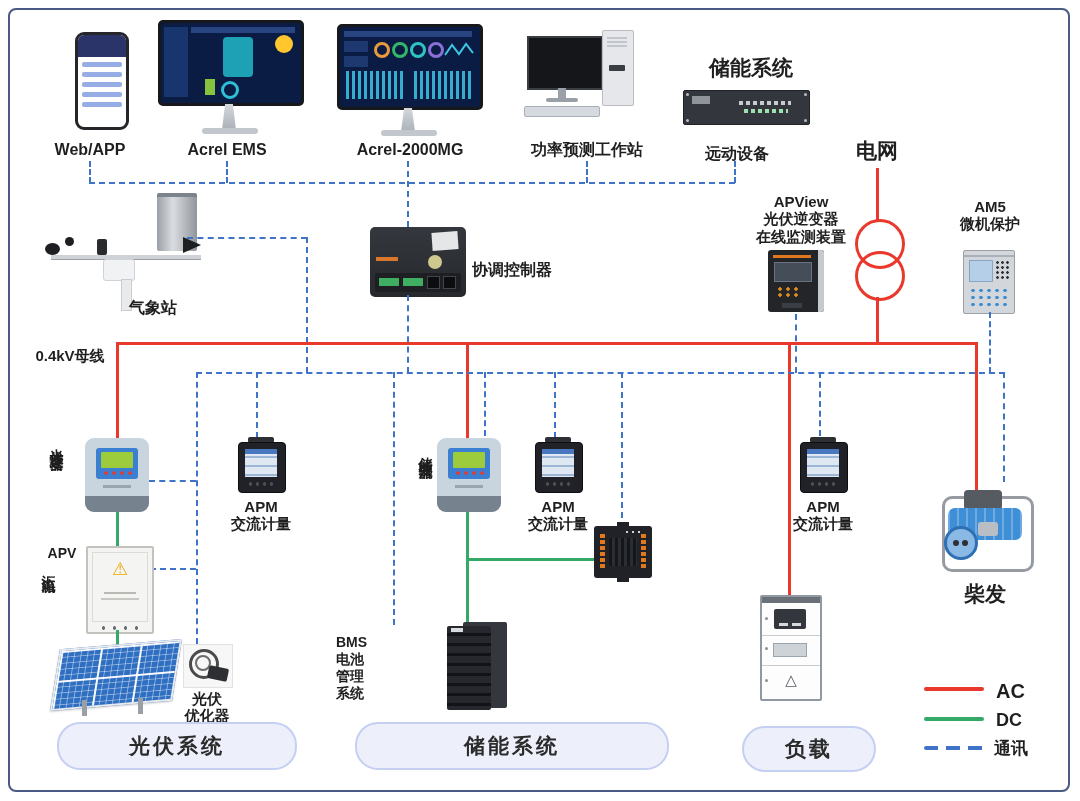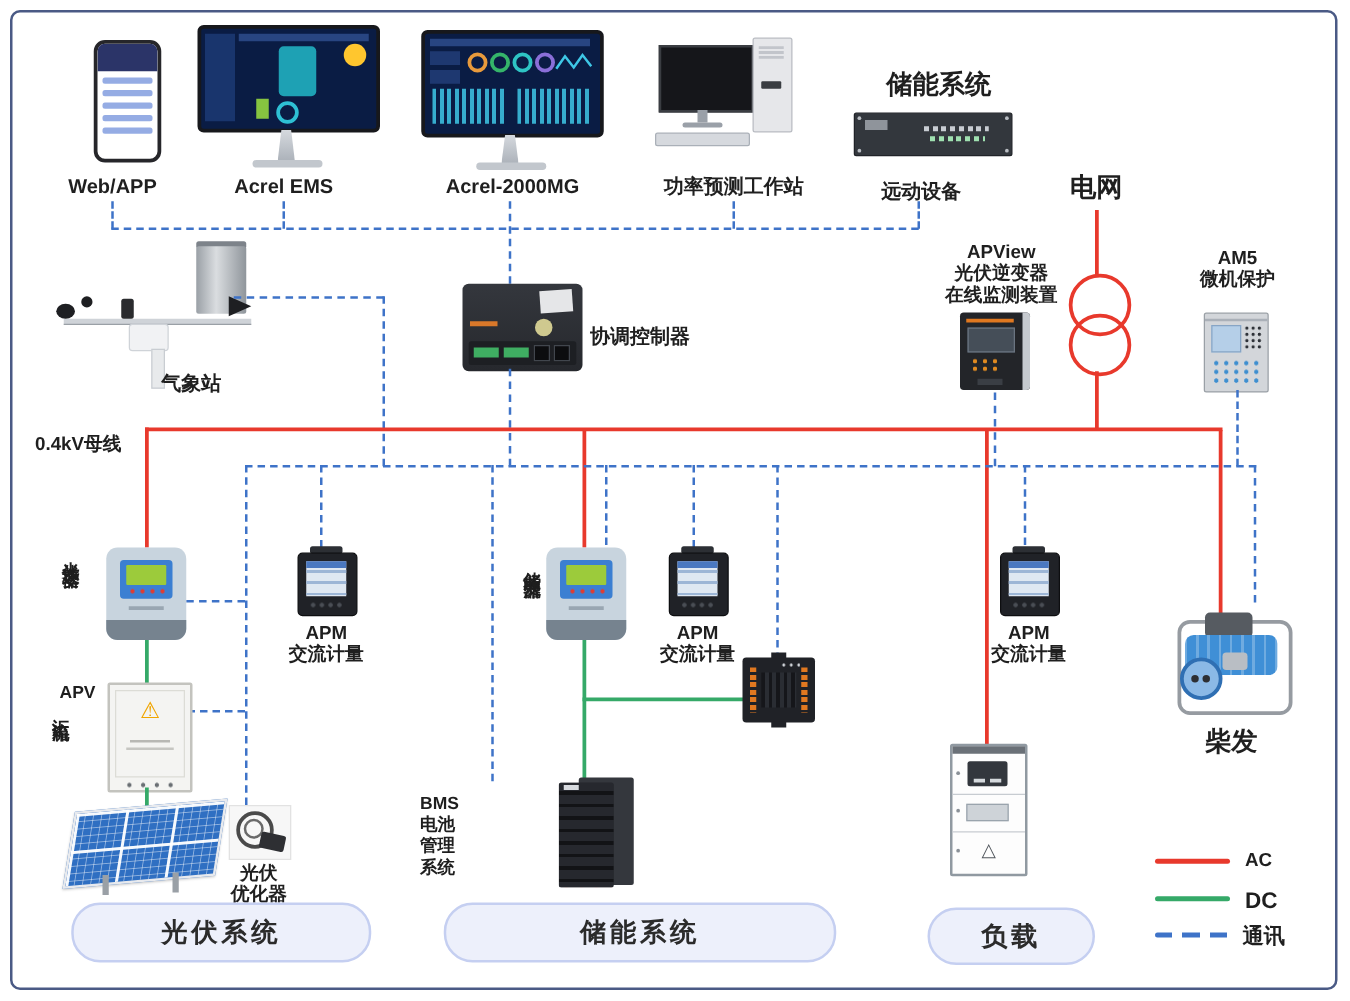--- a/index.html
+++ b/index.html
@@ -173,21 +173,21 @@
     <div>微机保护</div>
   </div>
   <div class="abs" style="left:963px;top:250px;width:50px;height:62px;background:#d3d6da;border:1px solid #9aa0a6;border-radius:2px;">
     <div class="abs" style="left:0;top:4px;width:50px;height:2px;background:#aab0b8;"></div>
     <div class="abs" style="left:5px;top:9px;width:22px;height:20px;background:#b5cfe8;border:1px solid #87a5c5;"></div>
     <div class="abs" style="left:31px;top:9px;width:15px;height:20px;background-image:radial-gradient(circle,#2e3238 1px,transparent 1.6px);background-size:5px 5px;"></div>
     <div class="abs" style="left:5px;top:36px;width:40px;height:20px;background-image:radial-gradient(circle,#3e8fd0 1.5px,transparent 2px);background-size:8px 7px;"></div>
   </div>
   <div class="vdash" style="left:989px;top:312px;height:61px;"></div>
 
-  <div class="lbl sm" style="left:28px;top:347px;width:84px;font-weight:700;text-align:left;">0.4kV母线</div>
+  <div class="lbl sm" style="left:28px;top:347px;width:84px;font-weight:700;text-align:center;">0.4kV母线</div>
   <div class="hred" style="left:116px;top:342px;width:862px;"></div>
   <div class="vred" style="left:116px;top:342px;height:96px;"></div>
   <div class="vred" style="left:466px;top:344px;height:94px;"></div>
   <div class="vred" style="left:788px;top:344px;height:253px;"></div>
   <div class="vred" style="left:975px;top:344px;height:160px;"></div>
 
   <div class="hdash" style="left:196px;top:372px;width:809px;"></div>
   <div class="vdash" style="left:196px;top:372px;height:272px;"></div>
   <div class="hdash" style="left:149px;top:480px;width:47px;"></div>
   <div class="hdash" style="left:150px;top:568px;width:46px;"></div>
@@ -334,18 +334,18 @@
       <div class="abs" style="left:15px;top:11px;width:6px;height:6px;background:#2d2f33;border-radius:50%;"></div>
     </div>
   </div>
   <div class="lbl big" style="left:950px;top:582px;width:70px;">柴发</div>
 
   <div class="pill" style="left:57px;top:722px;width:236px;height:44px;">光伏系统</div>
   <div class="pill" style="left:355px;top:722px;width:310px;height:44px;">储能系统</div>
   <div class="pill" style="left:742px;top:726px;width:130px;height:42px;">负载</div>
 
   <div class="legend-line" style="left:924px;top:687px;background:var(--ac);"></div>
-  <div class="lbl left" style="left:996px;top:680px;width:44px;font-size:15px;">AC</div>
+  <div class="lbl left" style="left:996px;top:680px;width:44px;font-size:20px;">AC</div>
   <div class="legend-line" style="left:924px;top:717px;background:var(--dc);"></div>
   <div class="lbl left" style="left:996px;top:710px;width:44px;font-size:18px;">DC</div>
   <div class="legend-line" style="left:924px;top:746px;background:repeating-linear-gradient(90deg,var(--comm) 0 14px,transparent 14px 22px);"></div>
   <div class="lbl left" style="left:994px;top:739px;width:50px;font-size:17px;">通讯</div>
 </div>
 
 </body></html>

